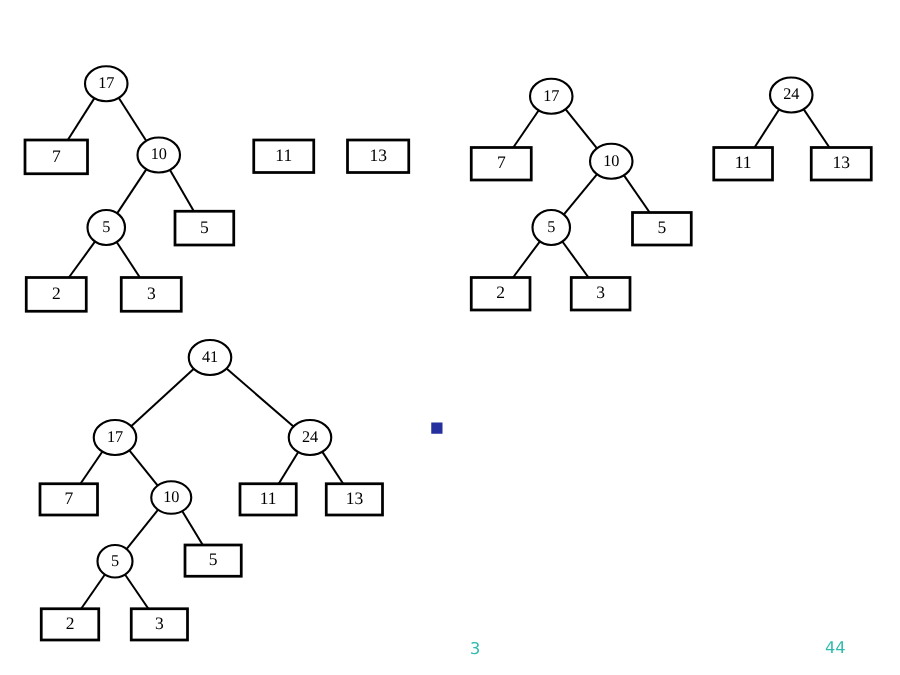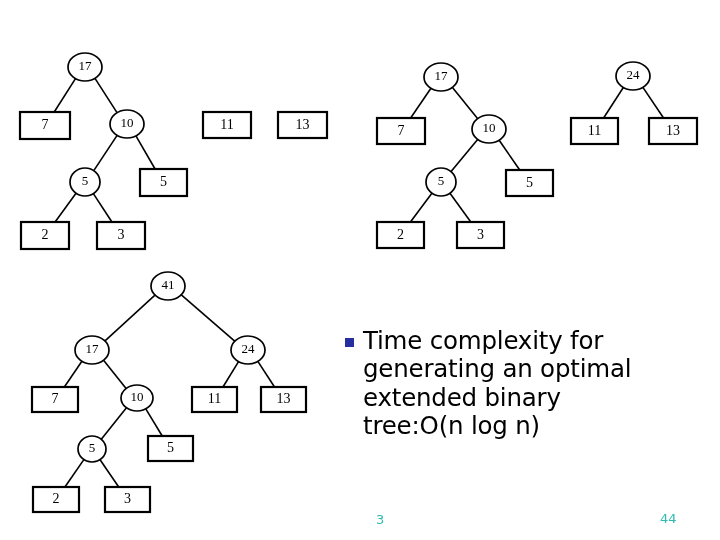--- a/index.html
+++ b/index.html
@@ -245,19 +245,18 @@
         </g>
         <g>
           <rect x="105" y="487" width="45" height="25" class="node-rect"></rect>
           <text x="127.5" y="500" font-size="14">3</text>
         </g>
       </g>
     </svg>
 
   <div id="bullet-block">
     <div id="bullet-marker"></div>
-    <div id="bullet-text">Time complexity for generating an optimal extended binary tree:O(n log n)</div>
   </div>
 
   <div class="footer-num" id="footer-left">3</div>
   <div class="footer-num" id="footer-right">44</div>
 
 </div>
 
 </body></html>

